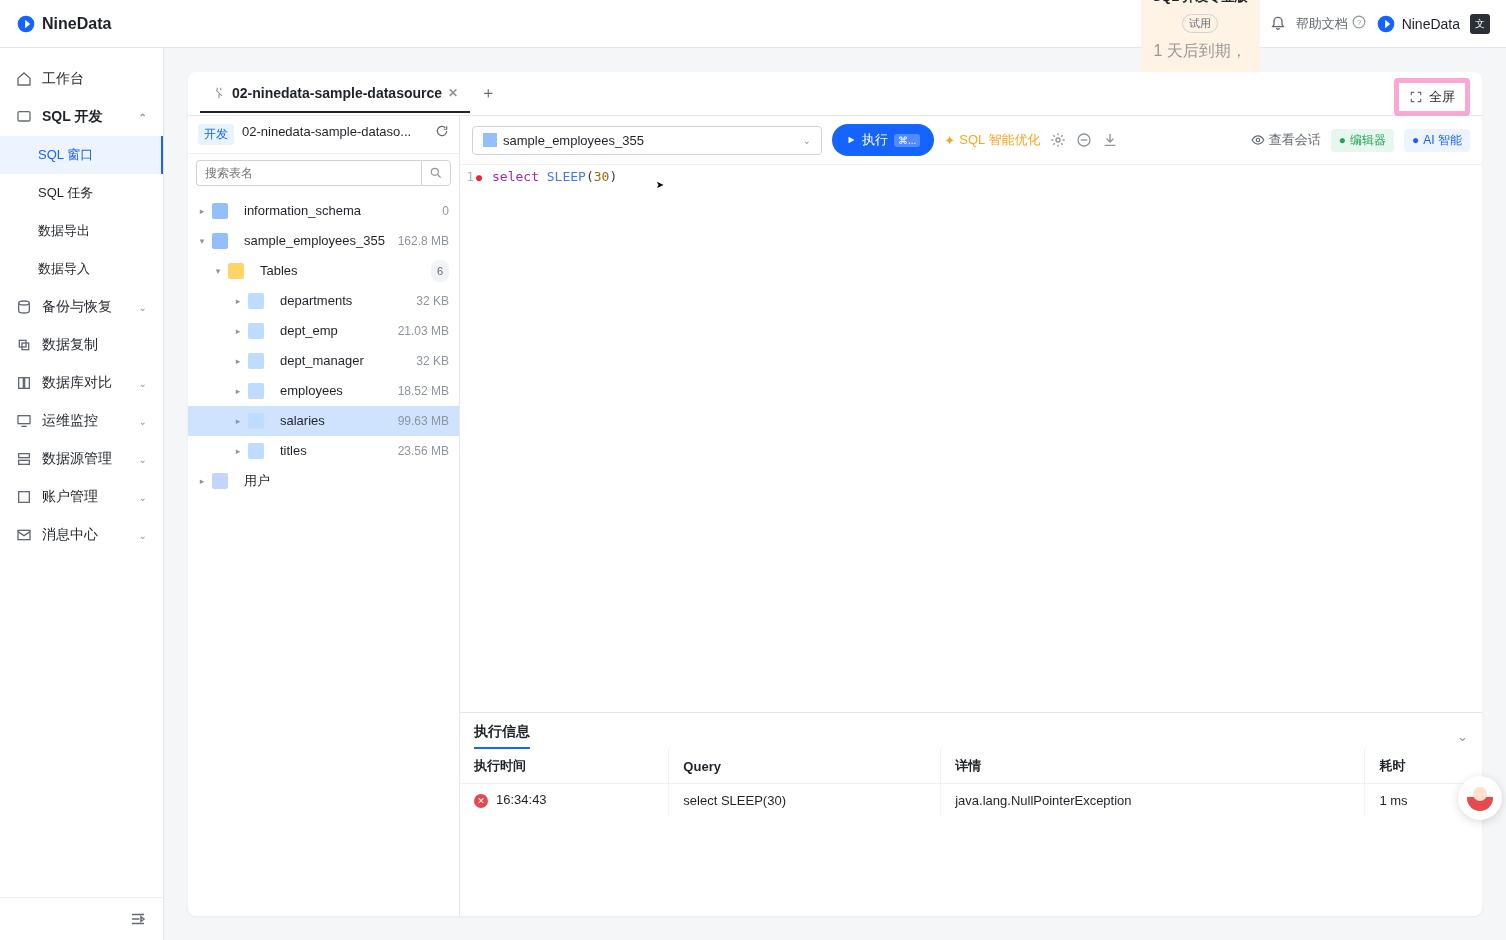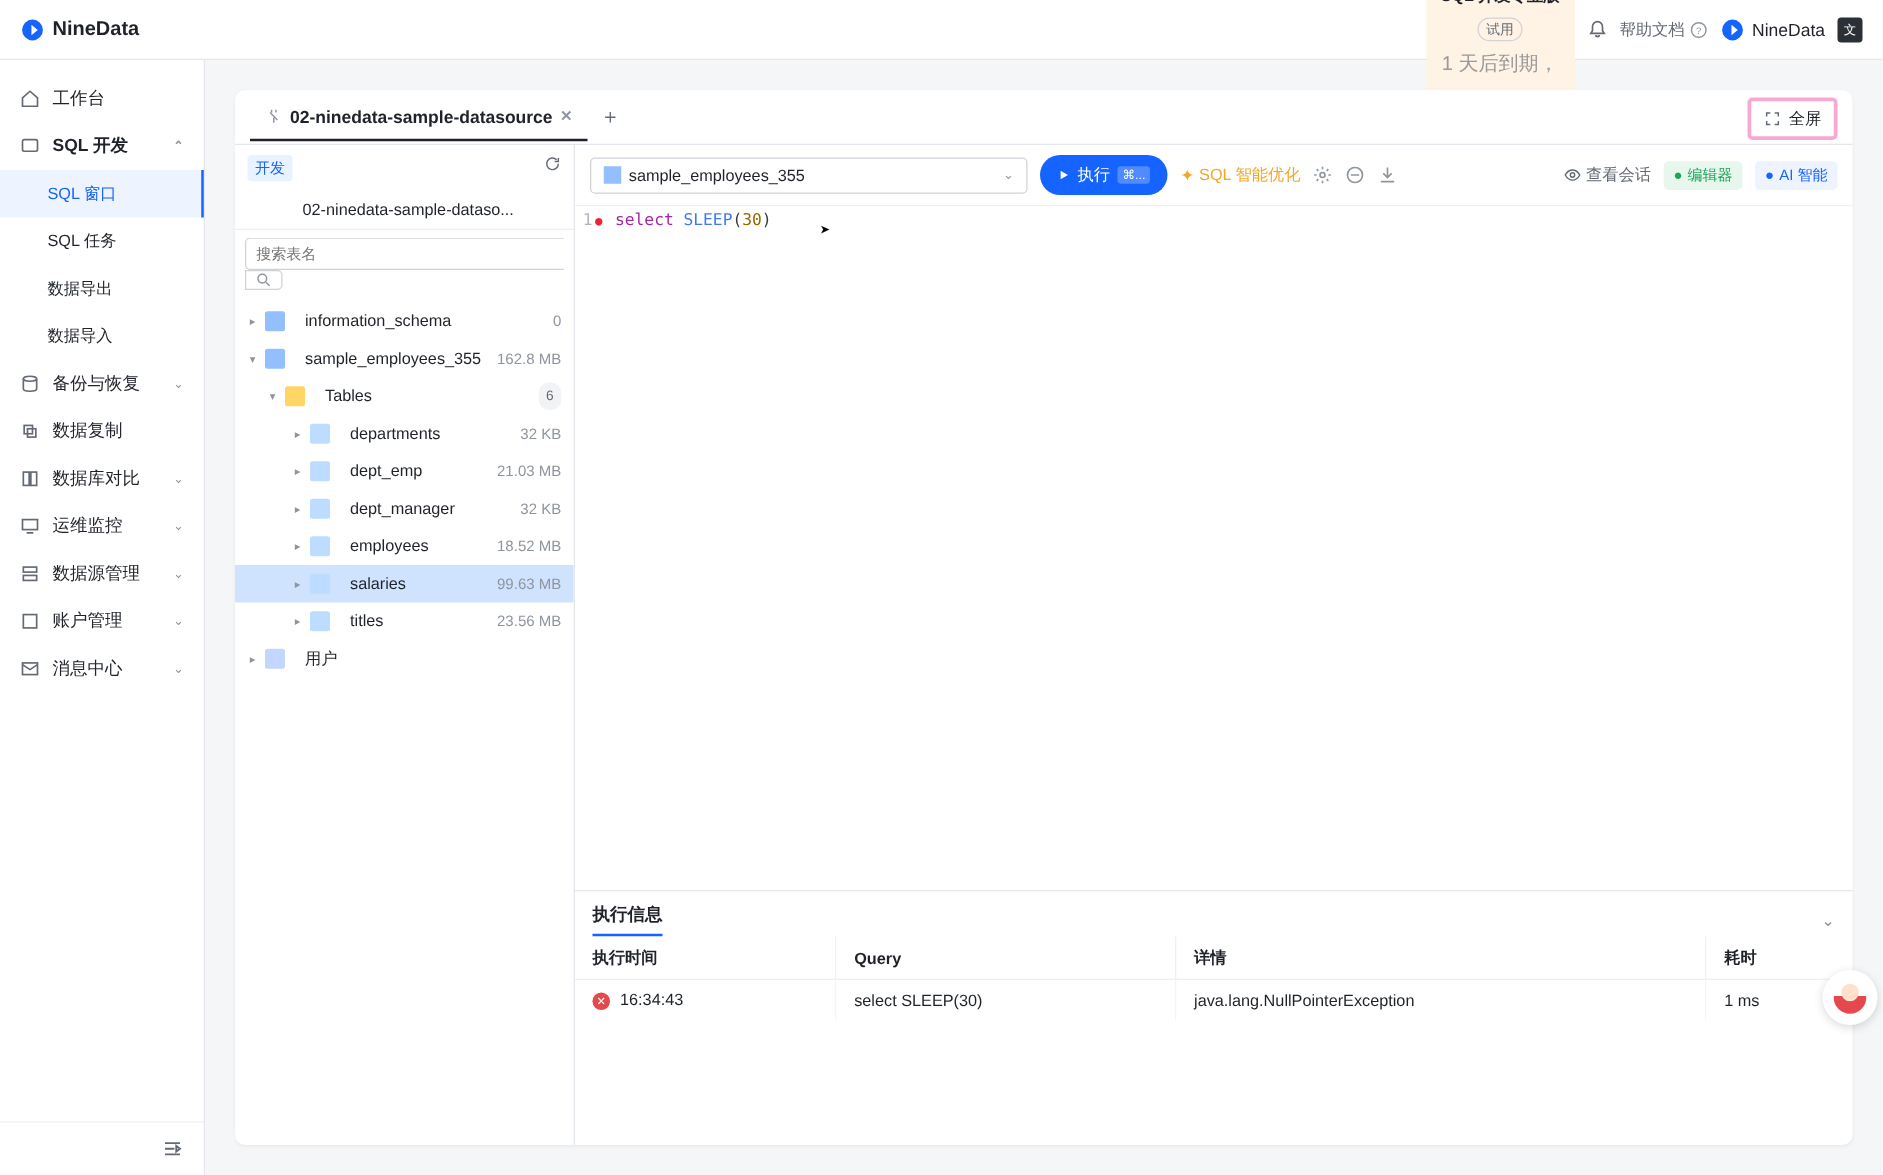--- a/index.html
+++ b/index.html
@@ -11,21 +11,21 @@
 .logo-icon { color: #1664ff; font-size: 20px; }
 .topbar-spacer { flex: 1; }
 .topbar-right { display: flex; align-items: center; gap: 10px; }
 .edition-badge { display: flex; align-items: center; gap: 8px; background: #fff3e6; border-radius: 20px; padding: 4px 12px; font-size: 13px; flex-direction: column; }
 .edition-icon { width: 20px; height: 20px; border-radius: 50%; background: linear-gradient(135deg,#ffb84d,#ff7a33); }
 .edition-name { font-weight: 600; }
 .trial-tag { border: 1px solid #d0d3d6; border-radius: 10px; padding: 1px 6px; font-size: 11px; color: #646a73; }
 .expire-text { color: #999; font-size: 16px; }
 .upgrade-link { color: #ff7a33; font-size: 12px; cursor: pointer; }
 .bell-icon { width:16px; height:16px; color:#646a73; cursor:pointer; position:relative; }
-.help-link { color:#646a73; font-size:13px; display:flex; align-items:center; gap:4px; cursor:pointer; }
+.help-link { color:#646a73; font-size:13px; display:flex; align-items:flex-start; gap:4px; cursor:pointer; }
 .org { display:flex; align-items:center; gap:6px; font-size:14px; font-weight:500; }
 .lang-icon { width:20px; height:20px; background:#2b2f36; border-radius:3px; color:#fff; display:flex; align-items:center; justify-content:center; font-size:10px; }
 
 
 .body-wrap { display:flex; height: calc(100% - 48px); }
 .sidebar { width: 164px; background:#fff; border-right:1px solid #e5e6eb; display:flex; flex-direction:column; padding-top:12px; }
 .nav-item { display:flex; align-items:center; gap:10px; padding:10px 16px; color:#1f2329; font-size:14px; cursor:pointer; position:relative; }
 .nav-item.bold { font-weight:600; }
 .nav-item.sub { padding-left: 38px; font-size:13px; color:#1f2329; }
 .nav-item.active { background:#edf3ff; color:#1664ff; }
@@ -35,29 +35,29 @@
 .sidebar-footer { margin-top:auto; padding:12px 16px; border-top:1px solid #f0f0f0; display:flex; justify-content:flex-end; }
 
 
 .main { flex:1; padding: 24px 24px 0 24px; position:relative; overflow:hidden; }
 .panel { background:#fff; border-radius:8px; box-shadow:0 1px 3px rgba(0,0,0,.05); height: calc(100% - 24px); display:flex; flex-direction:column; }
 .tabrow { display:flex; align-items:center; border-bottom:1px solid #e5e6eb; padding: 0 12px; position:relative; height:44px; }
 .tab { display:flex; align-items:center; gap:6px; padding:10px 12px; font-size:14px; border-bottom:2px solid transparent; cursor:pointer; }
 .tab.active { font-weight:700; border-bottom-color:#1f2329; }
 .tab-close { color:#8f959e; font-size:12px; cursor:pointer; }
 .tab-add { padding:6px 10px; color:#646a73; font-size:16px; cursor:pointer; }
-.fullscreen-btn { position:absolute; right:12px; top:6px; border:3px solid #f9a8d4; border-radius:4px; padding:5px 10px; font-size:13px; display:flex; align-items:center; gap:6px; cursor:pointer; background:#fff; }
+.fullscreen-btn { position:absolute; right:12px; top:6px; border:5px solid #f9a8d4; border-radius:4px; padding:5px 10px; font-size:13px; display:flex; align-items:center; gap:6px; cursor:pointer; background:#fff; }
 
 .workarea { flex:1; display:flex; min-height:0; }
 .tree-pane { width:272px; border-right:1px solid #e5e6eb; display:flex; flex-direction:column; }
 .tree-head { display:flex; align-items:flex-start; gap:8px; padding:8px 10px; border-bottom:1px solid #f0f0f0; }
 .dev-tag { background:#e8f3ff; color:#1664ff; border-radius:3px; padding:2px 6px; font-size:12px; }
-.ds-name { flex:1; font-size:13px; color:#1f2329; white-space:nowrap; overflow:hidden; text-overflow:ellipsis;margin-top:36px; }
+.ds-name { flex:1; font-size:13px; color:#1f2329; white-space:nowrap; overflow:hidden; text-overflow:ellipsis; }
 .refresh-icon { cursor:pointer; color:#646a73; }
-.search-row { display:flex; padding:6px 8px;flex-direction:column; }
+.search-row { display:flex; padding:6px 8px; }
 .search-input { flex:1; border:1px solid #d0d3d6; border-right:none; border-radius:4px 0 0 4px; padding:5px 8px; font-size:12px; outline:none; }
 .search-btn { border:1px solid #d0d3d6; border-radius:0 4px 4px 0; background:#fff; width:30px; display:flex; align-items:center; justify-content:center; cursor:pointer; color:#8f959e; }
 
 .tree { flex:1; overflow:auto; padding:4px 0; }
 .tree-node { display:flex; align-items:center; padding:4px 10px 4px 8px; font-size:13px; cursor:pointer; line-height:22px; }
 .tree-node .arrow { width:12px; color:#8f959e; font-size:9px; text-align:center; }
 .tree-node .ticon { width:16px; height:16px; margin:0 4px; display:inline-flex; align-items:center; justify-content:center; border-radius:2px; }
 .db-icon { background:#94bfff; }
 .folder-icon { background:#ffd666; }
 .table-icon { background:#bedcff; }

